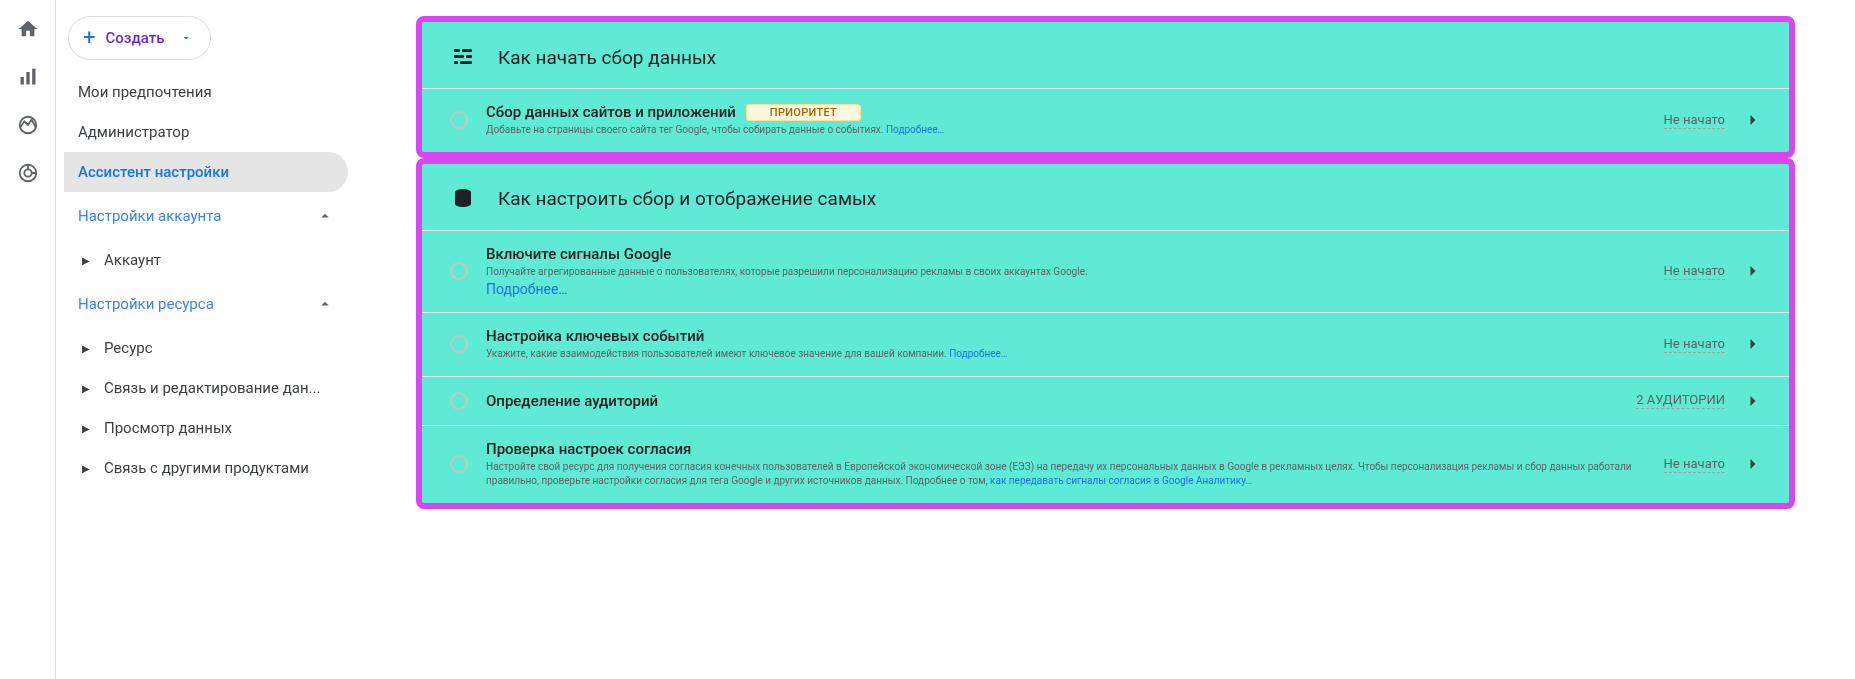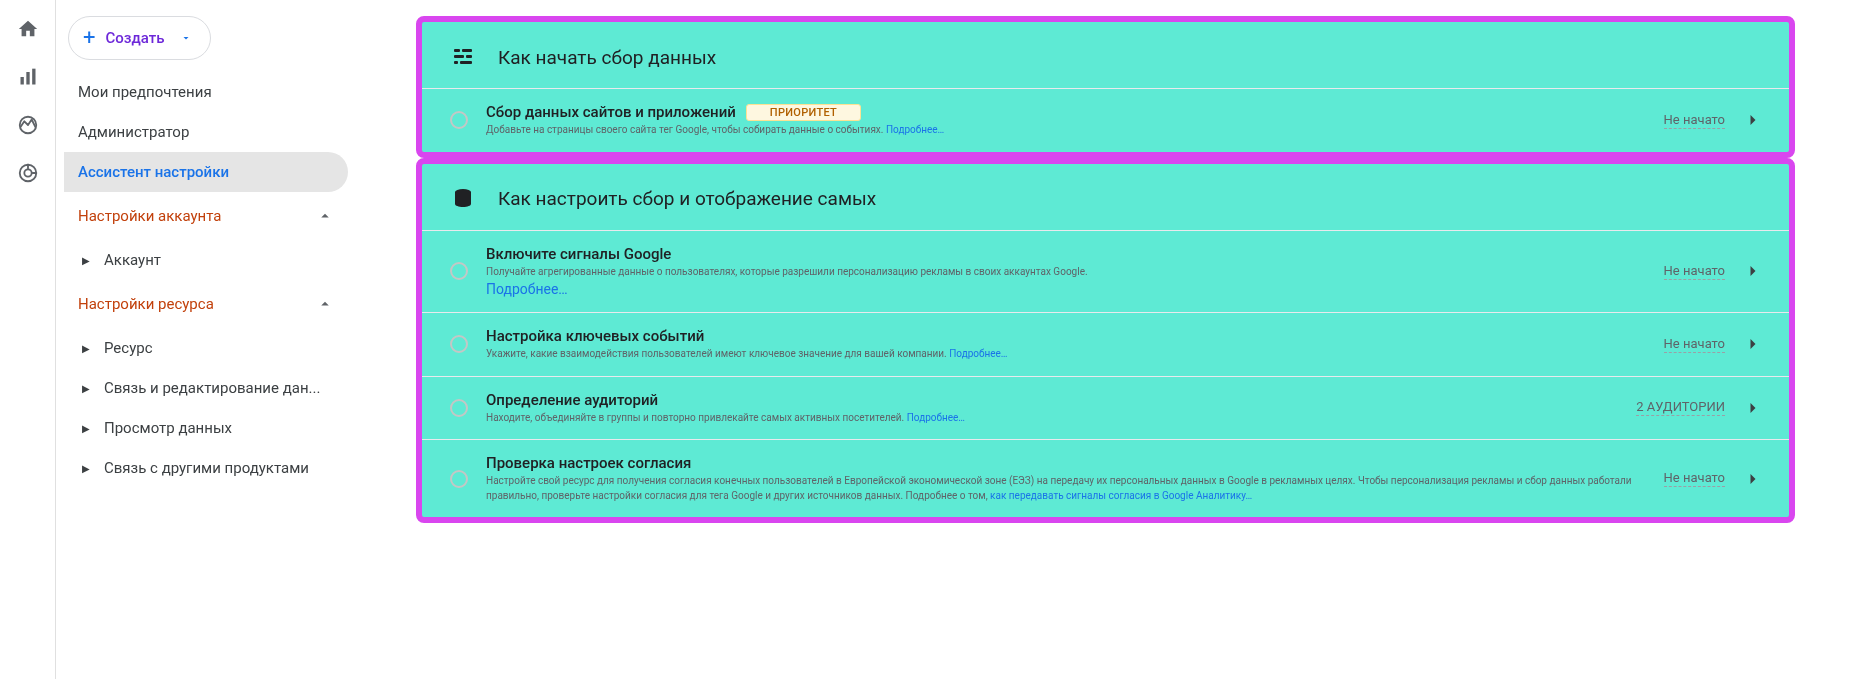--- a/index.html
+++ b/index.html
@@ -48,21 +48,21 @@
   .navitem {
     display:flex; align-items:center;
     height:40px; padding:0 14px;
     border-radius: 0 20px 20px 0;
     font-size:15px; color:#3c4043; cursor:pointer;
     white-space:nowrap; overflow:hidden; text-overflow:ellipsis;
   }
   .navitem.active { background:#e5e5e5; color:#1a73e8; font-weight:500;}
   .group-header {
     display:flex; align-items:center; justify-content:space-between;
-    height:48px; padding:0 14px; font-size:15px; color:#c2410c; cursor:pointer;
+    height:48px; padding:0 14px; font-size:15px; color:#3b82f6; cursor:pointer;
   }
   .group-header .chev { color:#5f6368; }
   .subitem {
     display:flex; align-items:center; gap:12px;
     height:40px; padding:0 14px 0 18px; font-size:15px; color:#3c4043; cursor:pointer;
     white-space:nowrap; overflow:hidden; text-overflow:ellipsis;
   }
   .subitem .tri { font-size:10px; color:#3c4043; width:10px; display:inline-block;}
   
   .main { flex:1; padding: 16px 60px 16px 60px; overflow:auto;}
@@ -273,23 +273,20 @@
           </svg>
         </div>
     </div>
 
     <div class="row">
       <div class="radio"></div>
       <div class="row-body">
         <div class="row-title">
             <span class="t">Определение аудиторий</span>
           </div>
-        <div class="row-desc">
-          <span>Находите, объединяйте в группы и повторно привлекайте самых активных посетителей. </span><a href="#">Подробнее…</a>
-        </div>
       </div>
       <div class="status">2 АУДИТОРИИ</div>
       <div class="chevron-right">
           <svg width="20" height="20" viewBox="0 0 24 24" fill="#3c4043">
             <path d="M9 6l6 6-6 6z"></path>
           </svg>
         </div>
     </div>
 
     <div class="row">

